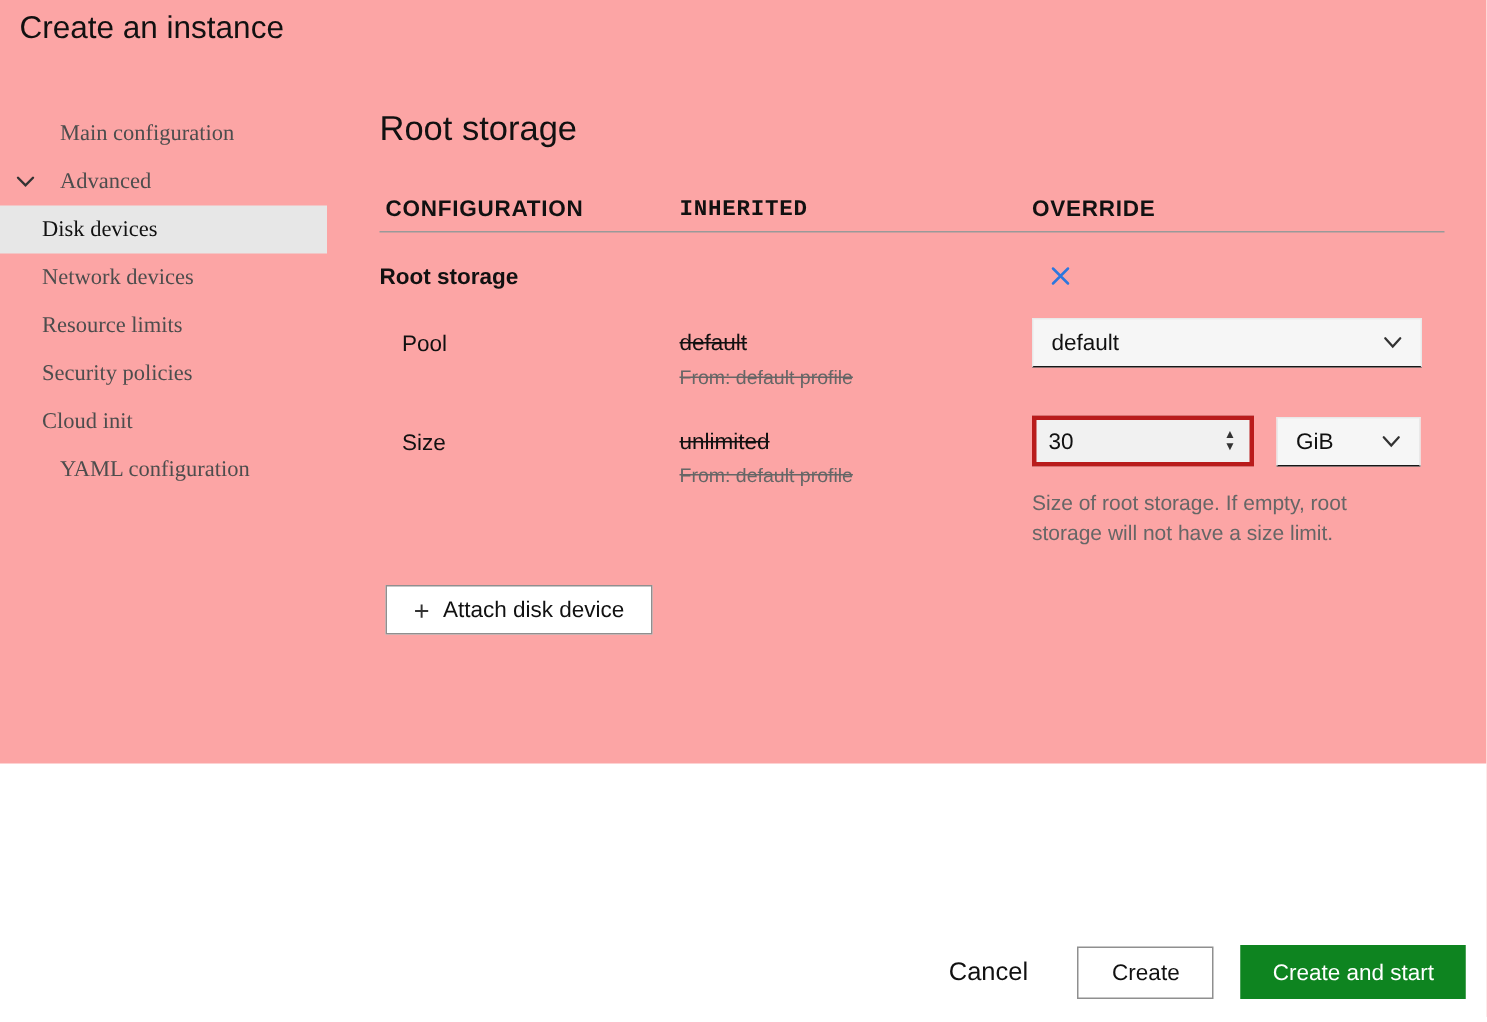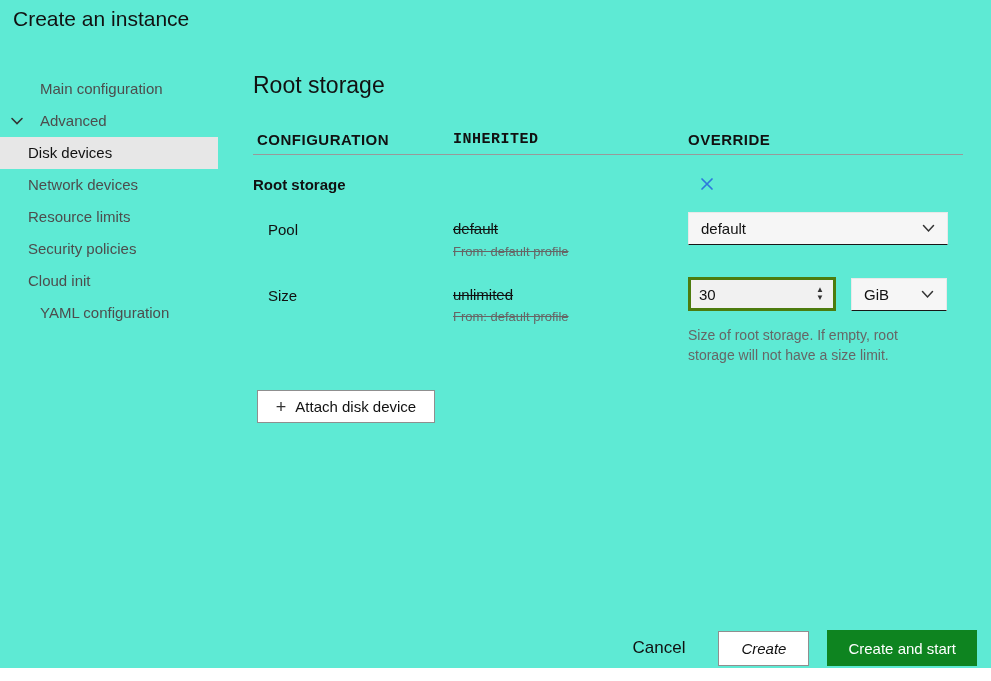--- a/index.html
+++ b/index.html
@@ -3,30 +3,30 @@
 <meta charset="utf-8">
 <style>
   * { margin:0; padding:0; box-sizing:border-box; }
   html,body { background:#fff; }
   body {
     font-family:"Liberation Sans","DejaVu Sans",sans-serif;
     color:#111;
     width:991px; height:681px;
     overflow:hidden;
   }
-  .app { position:relative; width:991px; height:668px; background:#5eead4; }
+  .app { position:relative; width:991px; height:509px; background:#fca5a5; }
 
   
   .page-title {
     position:absolute; left:13px; top:7px;
     font-size:21px; font-weight:400; color:#111;
   }
 
   
-  .sidebar { position:absolute; left:0; top:73px; width:218px; }
+  .sidebar { position:absolute; left:0; top:73px; width:218px;font-family:Liberation Serif, serif; }
   .side-item {
     position:relative; height:32px; line-height:32px;
     font-size:15px; color:#4d4d4d; cursor:pointer;
     white-space:nowrap;
   }
   .side-item .lbl { display:inline-block; }
   .lvl1 { padding-left:40px; }
   .lvl2 { padding-left:28px; }
   .side-item.selected { background:#e7e7e7; color:#111; }
   .side-chevron {
@@ -83,21 +83,21 @@
     padding:0 12px; font-size:15px; color:#111; cursor:pointer;
   }
   .select-box svg { flex:0 0 auto; }
 
   .pool-select { left:688px; top:212px; width:260px; }
   .unit-select { left:851px; top:278px; width:96px; }
 
   
   .size-input-wrap {
     position:absolute; left:688px; top:277px; width:148px; height:34px;
-    border:3px solid #4d7c0f; background:#f1f1f1;
+    border:3px solid #b91c1c; background:#f1f1f1;
     display:flex; align-items:center;
   }
   .size-input-wrap input {
     flex:1 1 auto; width:100px; border:none; outline:none; background:transparent;
     font-family:inherit; font-size:15px; color:#111; padding-left:8px;
   }
   .spinner {
     display:flex; flex-direction:column; align-items:center;
     padding-right:9px; cursor:pointer; user-select:none;
   }
@@ -123,21 +123,21 @@
     display:flex; align-items:center;
   }
   .btn-text {
     background:transparent; border:none; font-family:inherit;
     font-size:17px; color:#111; cursor:pointer; padding:0 6px;
     margin-right:27px;
   }
   .btn-neutral {
     background:#fff; border:1px solid #8f8f8f; font-family:inherit;
     font-size:15px; color:#111; cursor:pointer;
-    height:35px; padding:0 22px; margin-right:18px;font-style:italic;
+    height:35px; padding:0 22px; margin-right:18px;
   }
   .btn-positive {
     background:#0e8420; border:1px solid #0e8420; font-family:inherit;
     font-size:15px; color:#fff; cursor:pointer;
     height:36px; padding:0 20px;text-align:center;
   }
 </style>
 </head>
 <body>
 

